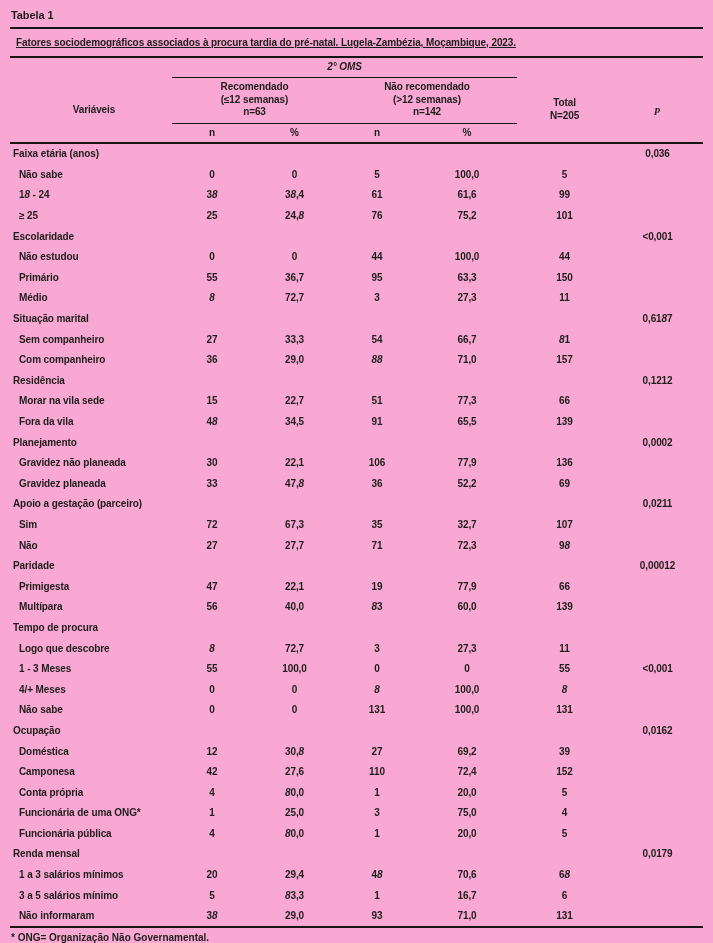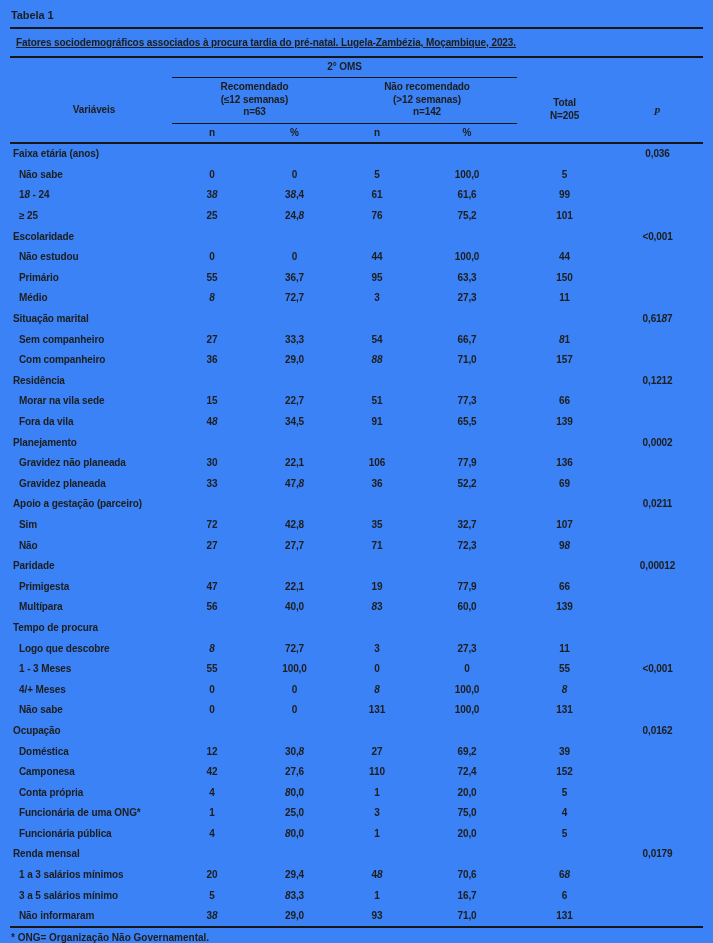--- a/index.html
+++ b/index.html
@@ -7,21 +7,21 @@
   body {
     font-family: "Liberation Sans", sans-serif;
     color: #1d1d1b;
     font-weight: bold;
     width: 713px;
   }
   .page {
     width: 713px;
     height: 943px;
     padding: 8px 10px 0 10px;
-    background: #3b82f6;
+    background: #f9a8d4;
     overflow: hidden;
   }
   .table-title {
     font-size: 11px;
     line-height: 13px;
     padding: 1px 0 5px 1px;
     letter-spacing: -0.1px;
   }
   .rule-title { border-bottom: 2px solid #161616; }
   .caption {
@@ -51,20 +51,21 @@
     font-weight: bold;
     padding: 0;
     text-align: center;
     letter-spacing: -0.1px;
   }
   th.blank { border: none; }
   th.oms-cell {
     border-bottom: 1.5px solid #161616;
     padding: 3px 0 4px 0;
     line-height: 12px;
+    font-style: italic;
   }
   th.grp-cell {
     border-bottom: 1.5px solid #161616;
     padding: 3px 0 4px 0;
     line-height: 12.5px;
     vertical-align: middle;
   }
   th.grp-cell span { display: block; text-align: center; }
   th.var-cell {
     text-align: center;
@@ -312,21 +313,21 @@
           <td></td>
           <td></td>
           <td></td>
           <td></td>
           <td></td>
           <td>0,0211</td>
         </tr>
         <tr class="item">
           <td class="lbl">Sim</td>
           <td>72</td>
-          <td>42,8</td>
+          <td>67,3</td>
           <td>35</td>
           <td>32,7</td>
           <td>107</td>
           <td></td>
         </tr>
         <tr class="item">
           <td class="lbl">Não</td>
           <td>27</td>
           <td>27,7</td>
           <td>71</td>

